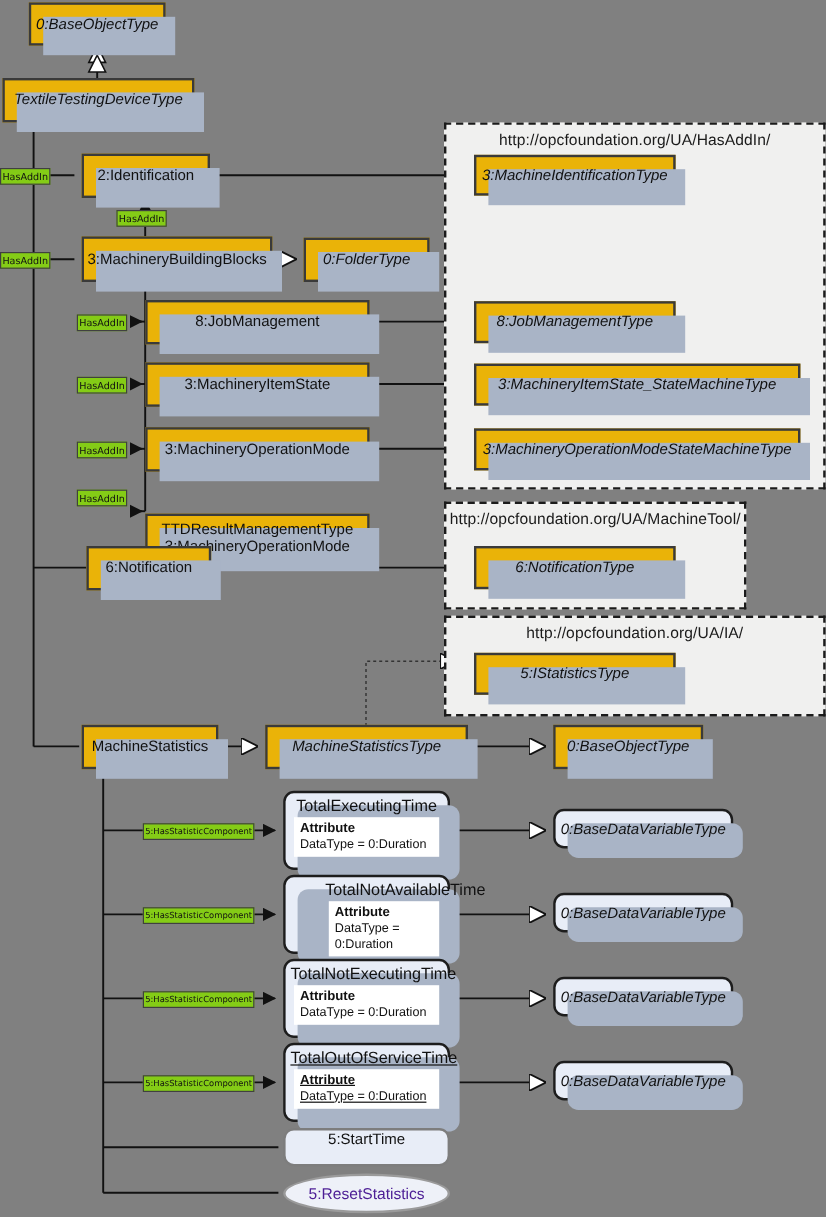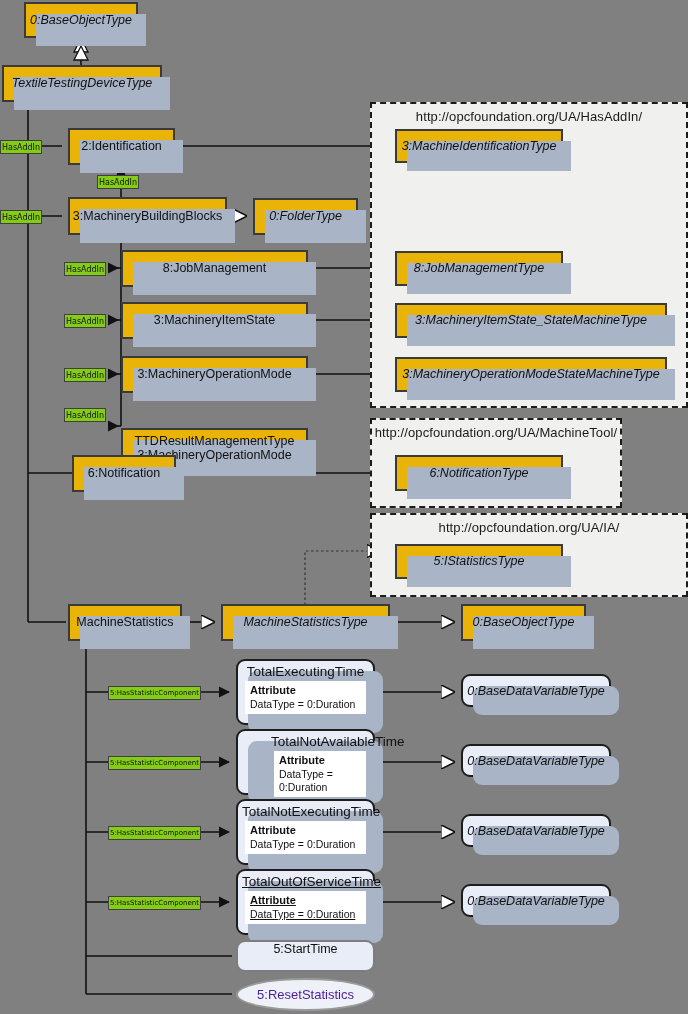--- a/index.html
+++ b/index.html
@@ -86,21 +86,21 @@
   .reflabel{
     position:absolute;
     background:#84cc16;border:1px solid #404040;
     font-size:8px;color:#111;
     padding:0 1px;white-space:nowrap;
     line-height:11px;height:12px;
     z-index:6;
     font-family:"DejaVu Sans", sans-serif;
     display:flex;align-items:center;
   }
-  .reflabel.wide{font-size:7px;}
+  .reflabel.wide{font-size:7px;margin-left:11px;}
 </style>
 </head>
 <body>
 
 <div id="stage">
 
   <svg id="wires" viewBox="0 0 688 1014" xmlns="http://www.w3.org/2000/svg">
     <defs>
       <marker id="arrowFull" viewBox="0 0 10 10" refX="9" refY="5" markerWidth="7" markerHeight="7" orient="auto-start-reverse">
         <path d="M 0 0 L 10 5 L 0 10 z" fill="#111"></path>

